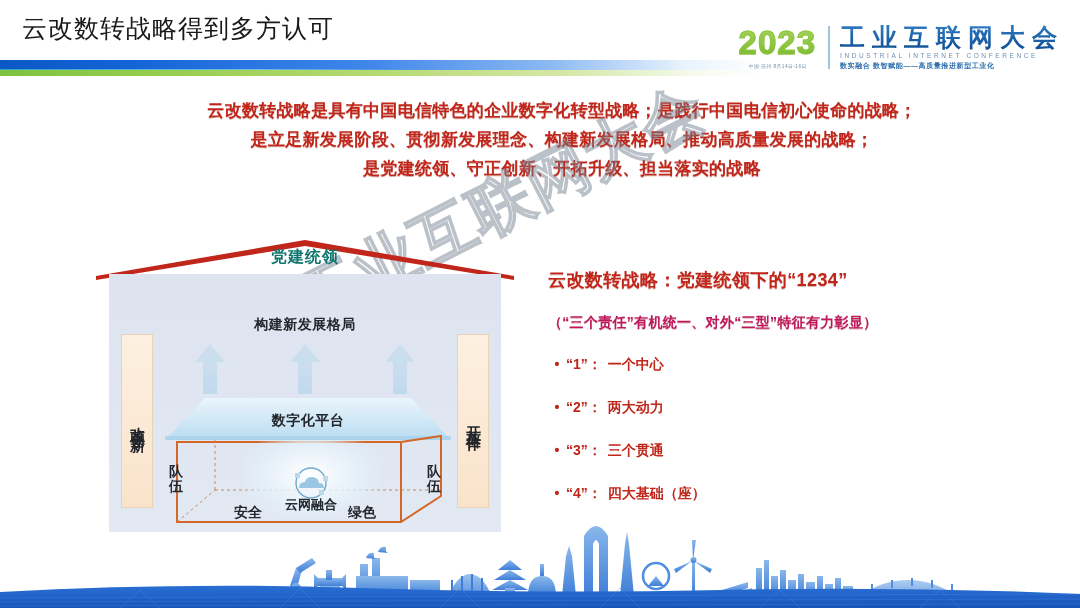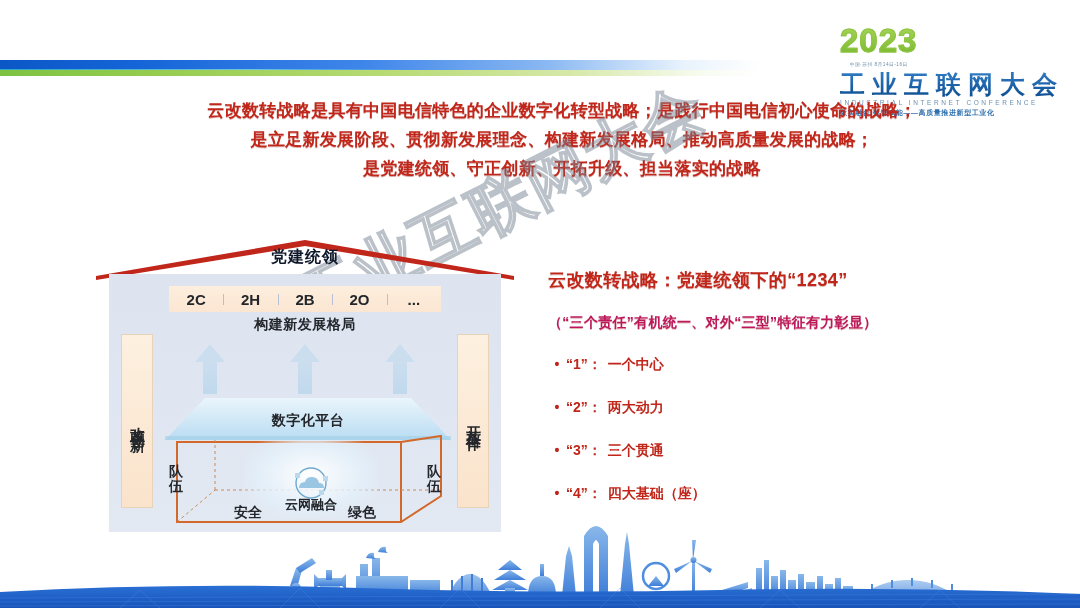--- a/index.html
+++ b/index.html
@@ -26,21 +26,21 @@
     position:absolute;left:0;top:10px;width:100%;height:6px;
     background:linear-gradient(90deg,#7ec242 0%,#95cc4e 20%,#b6da72 50%,#d6e8a8 75%,rgba(235,245,215,0.4) 92%,rgba(255,255,255,0) 100%);
   }
   .band-teal{
     position:absolute;left:0;top:9px;width:55%;height:2px;
     background:linear-gradient(90deg,#34b6c7 0%,#7fd2dd 60%,rgba(255,255,255,0) 100%);
     opacity:.85;
   }
 
   
-  .logo{position:absolute;right:16px;top:24px;display:flex;align-items:flex-start;flex-direction:column;}
+  .logo{position:absolute;right:16px;top:24px;display:flex;align-items:center;}
   .logo-year{position:relative;padding-right:12px;text-align:center;}
   .logo-year .yr{
     font-size:33px;font-weight:700;letter-spacing:1px;line-height:1;
     color:#8cc63f;
     -webkit-text-stroke:1px #8cc63f;
     background:linear-gradient(180deg,#a8d45c 0%,#7ab82f 100%);
     -webkit-background-clip:text;background-clip:text;color:transparent;
   }
   .logo-year .yr-sub{
     margin-top:4px;font-size:5px;color:#6f8fa8;letter-spacing:.5px;
@@ -79,21 +79,21 @@
     color:transparent;-webkit-text-stroke:1.6px rgba(120,132,145,.5);
     white-space:nowrap;pointer-events:none;
   }
 
   
   .diagram{position:absolute;left:96px;top:240px;width:418px;height:300px;}
   .roof{position:absolute;left:0;top:0;width:418px;height:40px;}
   .roof svg{display:block;}
   .roof-label{
     position:absolute;left:0;right:0;top:7px;text-align:center;
-    font-size:16px;font-weight:700;color:#0f172a;letter-spacing:1px;
+    font-size:16px;font-weight:700;color:#0f766e;letter-spacing:1px;
   }
   .house-body{
     position:absolute;left:13px;top:34px;width:392px;height:258px;
     background:linear-gradient(180deg,#dde4f0 0%,#dfe6f1 45%,#e3e9f3 100%);
   }
   .seg-strip{
     position:absolute;left:60px;top:12px;width:272px;height:26px;
     background:linear-gradient(180deg,#fdeedd 0%,#fbe6d2 100%);
     display:flex;align-items:center;justify-content:space-around;
   }
@@ -187,20 +187,21 @@
 
   
   .bottom{position:absolute;left:0;bottom:0;width:1080px;height:88px;}
   .bottom svg{display:block;}
 </style>
 </head>
 <body>
 
 <div class="slide">
 
+  <div class="page-title">云改数转战略得到多方认可</div>
 
   <div class="band-wrap">
     <div class="band-blue"></div>
     <div class="band-teal"></div>
     <div class="band-green"></div>
   </div>
 
   <div class="logo">
     <div class="logo-year">
       <div class="yr">2023</div>
@@ -226,27 +227,20 @@
 
     <div class="roof">
       <svg width="418" height="40" viewBox="0 0 418 40">
         <polygon points="0,36 209,0 418,36 418,40 209,6 0,40" fill="#c0261a"></polygon>
       </svg>
       <div class="roof-label">党建统领</div>
     </div>
 
     <div class="house-body">
 
-      <div class="seg-strip">
-        <span>2C</span>
-        <span>2H</span>
-        <span>2B</span>
-        <span>2O</span>
-        <span>...</span>
-      </div>
 
       <div class="svc-label">构建新发展格局</div>
 
       <div class="arrows">
         <div class="arrow"></div>
         <div class="arrow"></div>
         <div class="arrow"></div>
       </div>
 
       <div class="pillar pillar-l">

